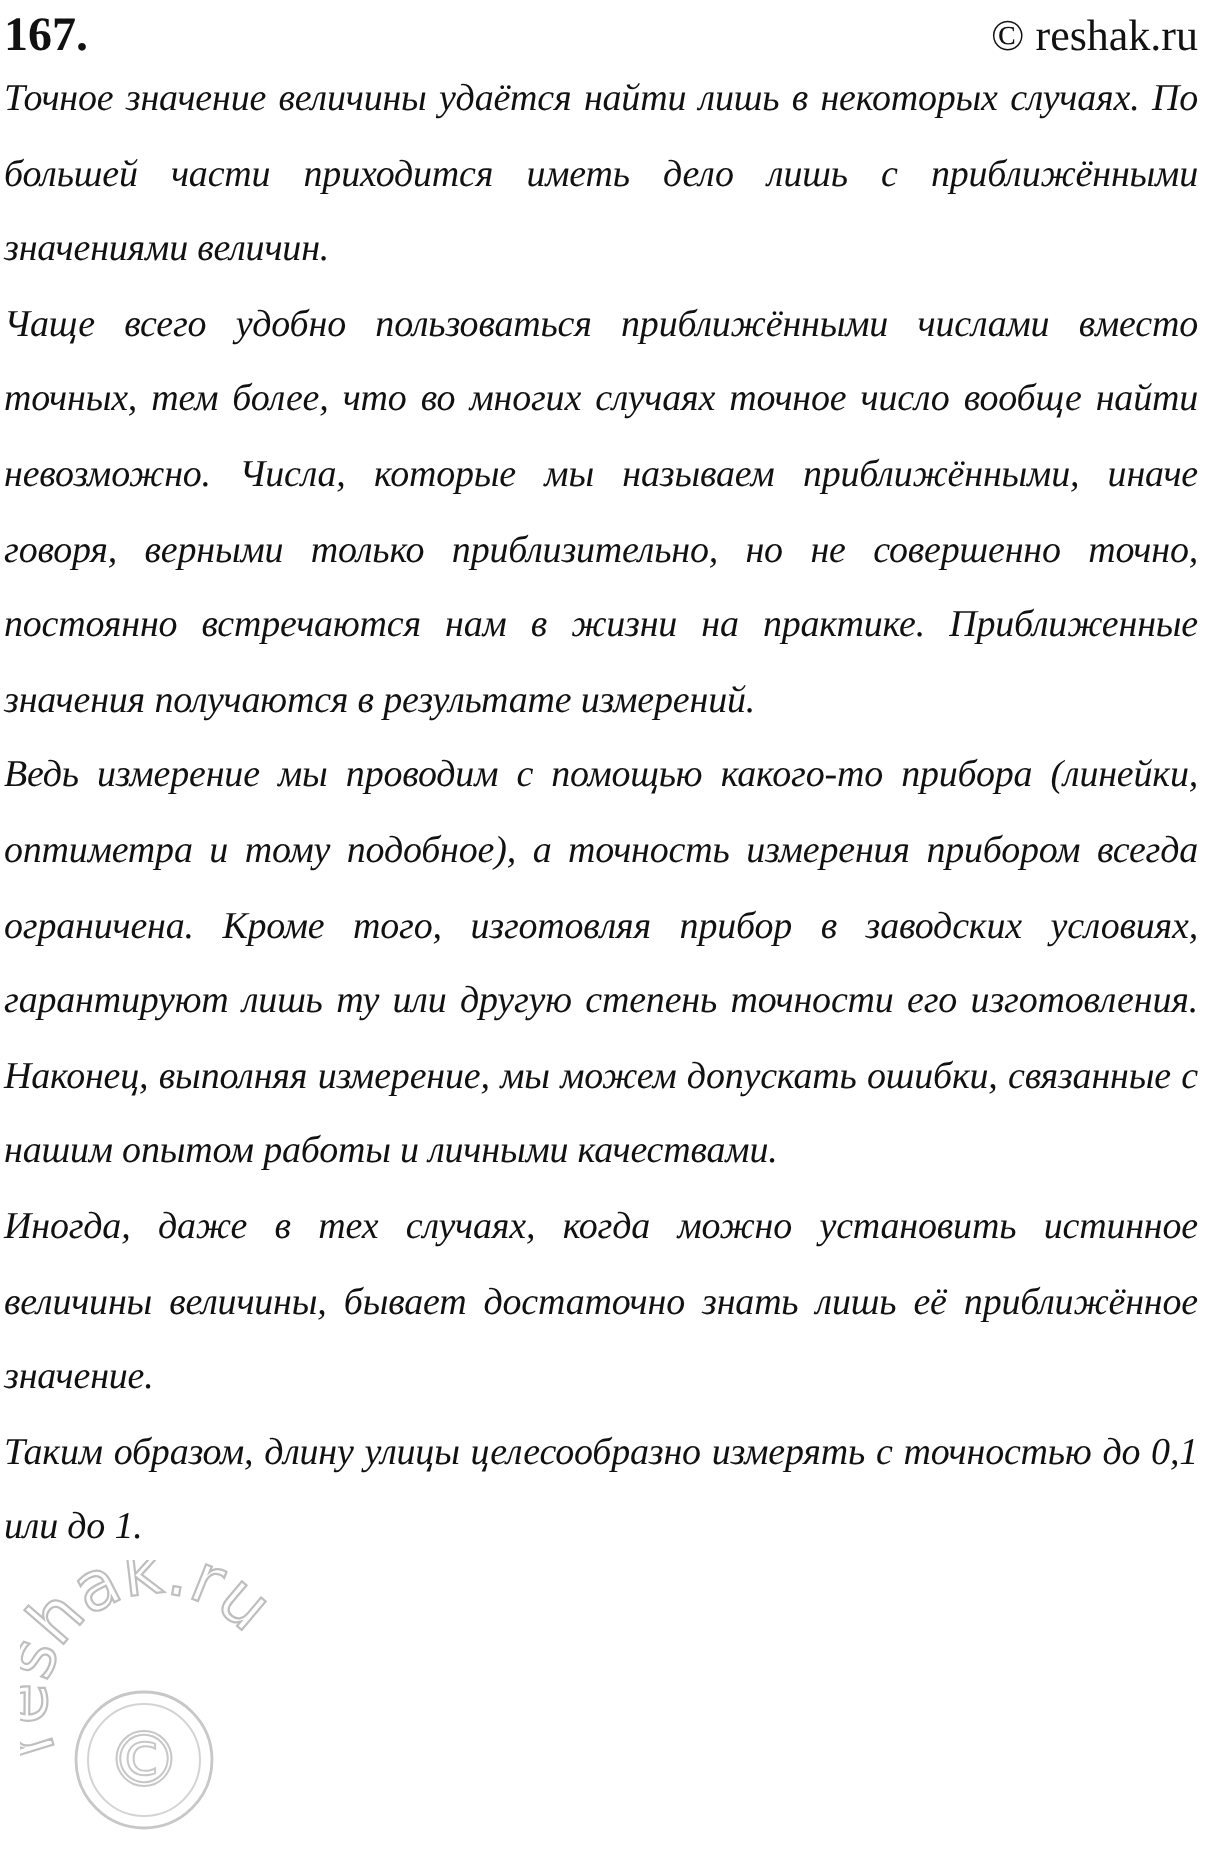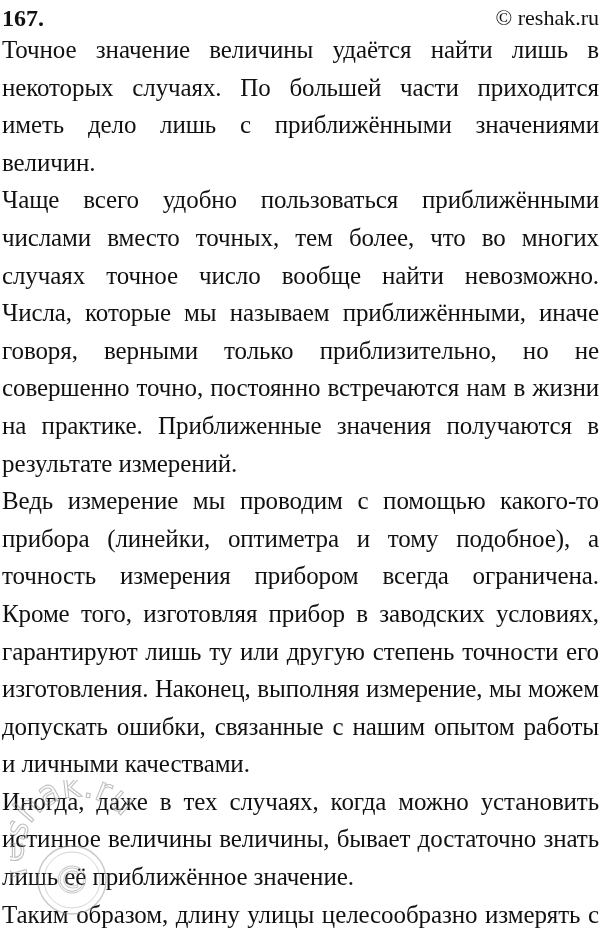--- a/index.html
+++ b/index.html
@@ -38,25 +38,26 @@
       line-height: 30px;
     }
     .content {
       position: absolute;
       left: 2px;
       top: 31px;
       width: 597px;
     }
     .para {
       margin: 0;
-      font-size: 25px;
+      font-size: 19px;
       line-height: 37.6px;
       text-align: justify;
       text-align-last: left;
       letter-spacing: -0.1px;
+      font-style: italic;
     }
     .watermark {
       position: absolute;
       left: 10px;
       top: 780px;
       width: 150px;
       height: 150px;
       pointer-events: none;
       opacity: 0.55;
     }

